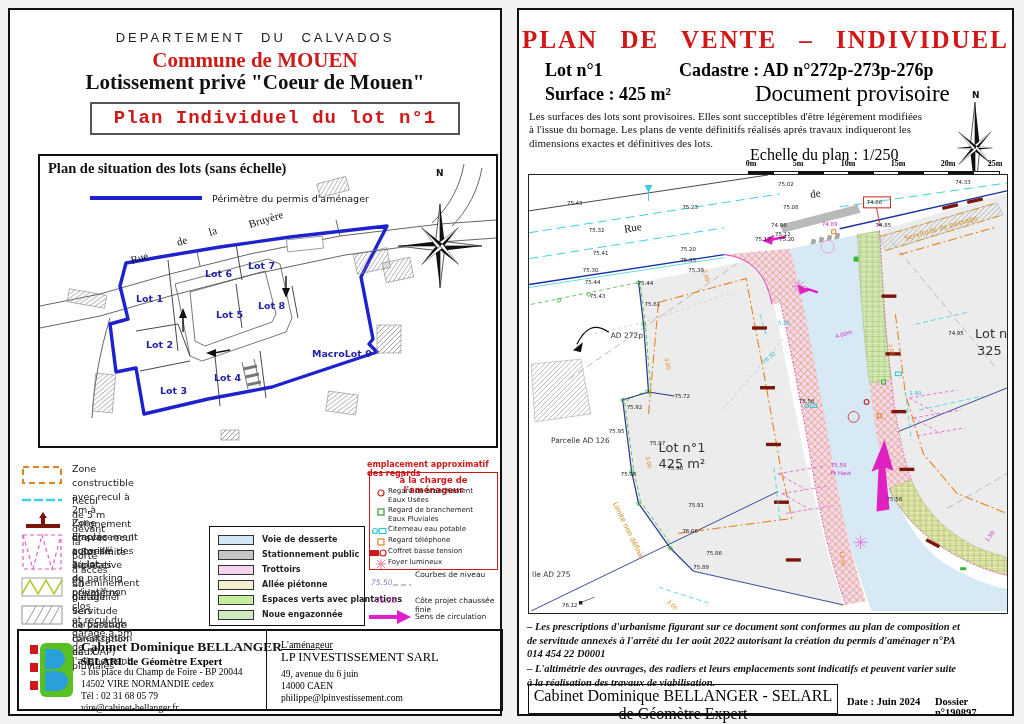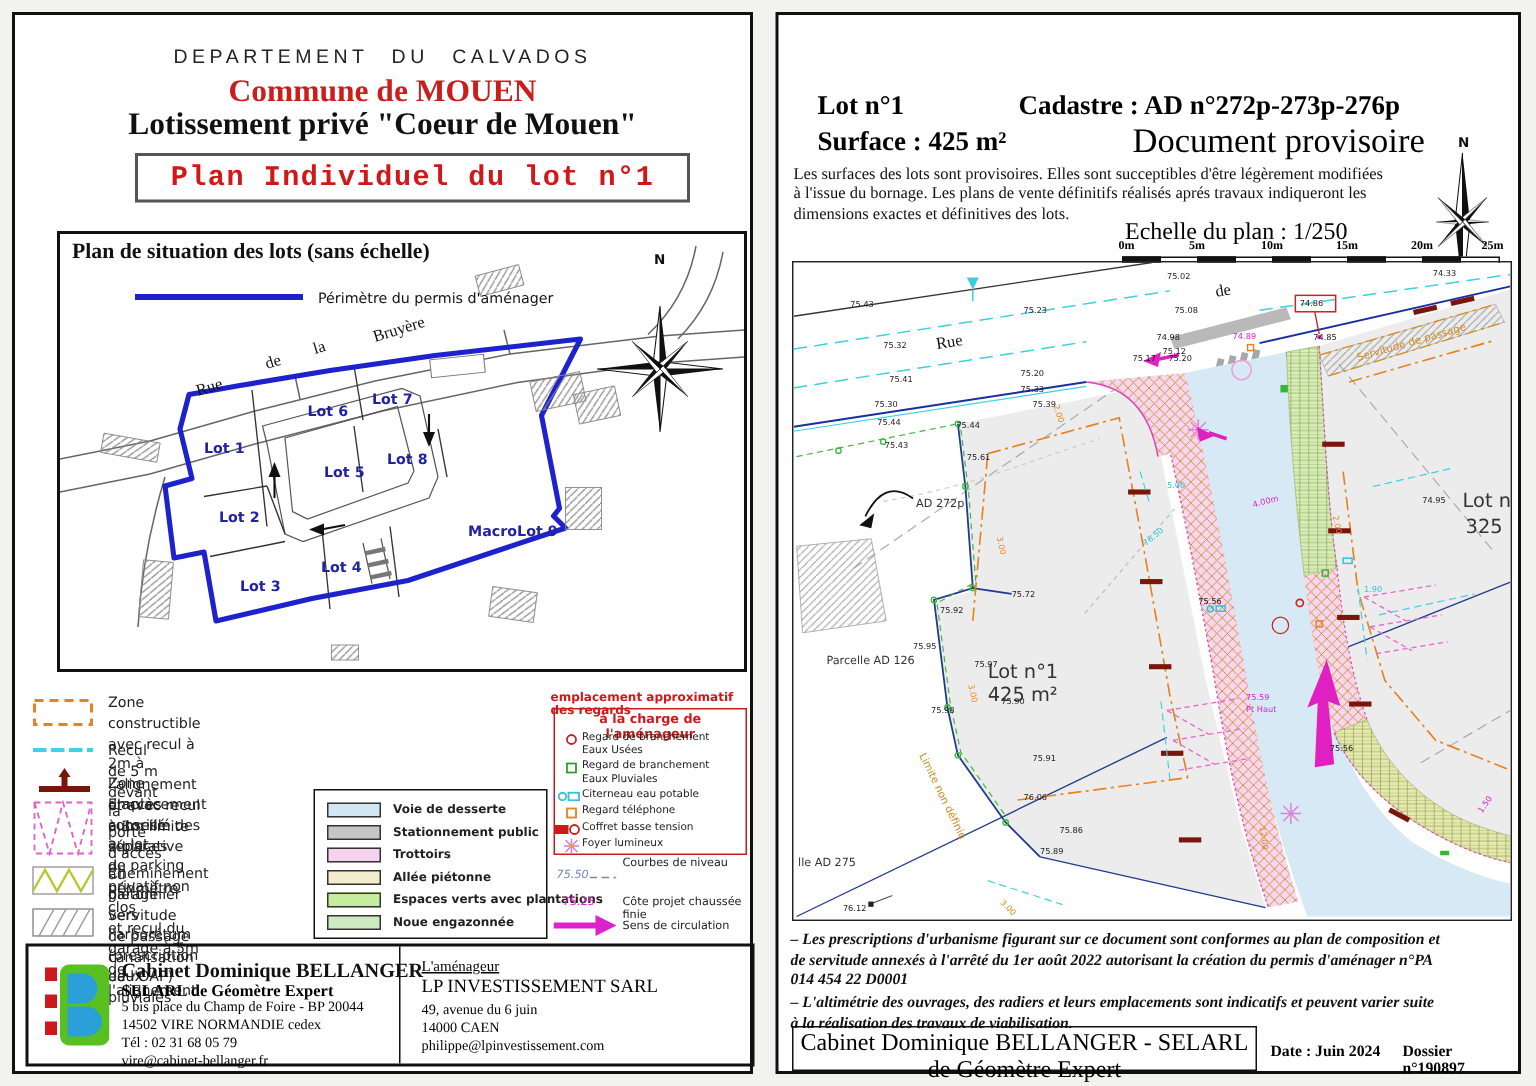--- a/index.html
+++ b/index.html
@@ -366,20 +366,21 @@
       <div class="amlbl">L'aménageur</div>
       <div class="amname">LP INVESTISSEMENT SARL</div>
       <div class="cabsmall" style="margin-top:4px">49, avenue du 6 juin</div>
       <div class="cabsmall">14000 CAEN</div>
       <div class="cabsmall">philippe@lpinvestissement.com</div>
     </div>
   </div>
 </div>
 
 <div class="page" id="rightPage">
+  <div class="abs rtitle">PLAN  DE  VENTE  –  INDIVIDUEL</div>
   <div class="abs rlot">Lot n°1</div>
   <div class="abs rcad">Cadastre : AD n°272p-273p-276p</div>
   <div class="abs rsurf">Surface :  425 m²</div>
   <div class="abs rprov">Document provisoire</div>
   <div class="abs rdisc">Les surfaces des lots sont provisoires. Elles sont succeptibles d'être légèrement modifiées à l'issue du bornage. Les plans de vente définitifs réalisés aprés travaux indiqueront les dimensions exactes et définitives des lots.</div>
   <div class="abs rech">Echelle du plan : 1/250</div>
 
   <svg class="abs" style="left:428px;top:78px" width="56" height="110" viewBox="0 0 56 110">
     <text x="25" y="10" class="pl north">N</text>
     <g transform="translate(28,60)">

